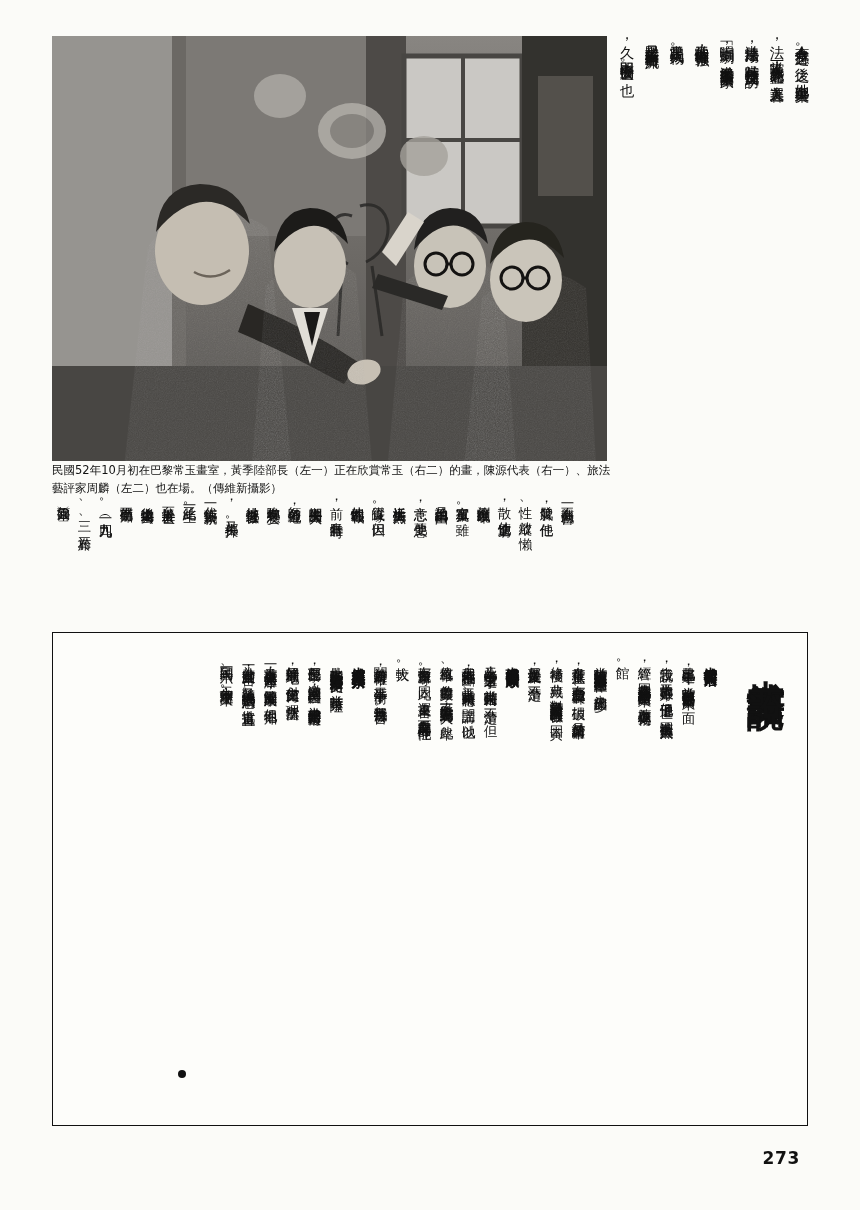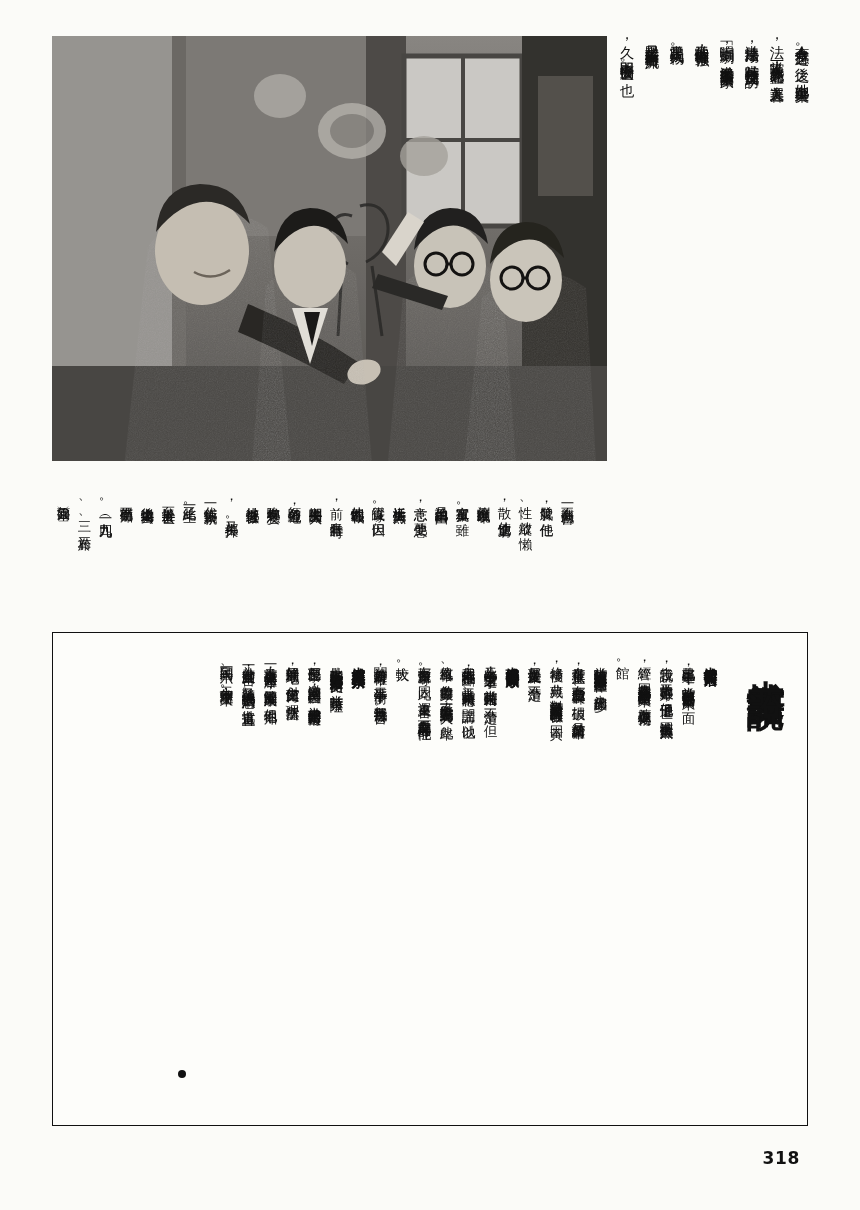--- a/index.html
+++ b/index.html
@@ -224,20 +224,21 @@
             <line x1="471" y1="242" x2="475" y2="242"></line>
           </g>
         </g>
 
         <path d="M330 216 l26 -40 l16 10 l-28 44z" fill="#ded9d0"></path>
         <path d="M326 238 l70 22 l-6 14 l-70 -22z" fill="#2b2a28"></path>
         <rect width="555" height="425" fill="#000" opacity="0.02"></rect>
       </svg>
     </div>
 
+    <div class="caption">民國52年10月初在巴黎常玉畫室，黃季陸部長（左一）正在欣賞常玉（右二）的畫，陳源代表（右一）、旅法藝評家周麟（左二）也在場。（傳維新攝影）</div>
 
     <div class="top-right-cols">
       <div class="vtext">令人有今昔之感。之後，她由台返美未</div>
       <div class="vtext">法，當晚送一人高之大花籃，美人遲暮</div>
       <div class="vtext">港赴法捧場，當時外交部長沈昌煥訪</div>
       <div class="vtext">演唱「蝴」劇，香港船業董浩雲全家由</div>
       <div class="vtext short2">常玉的個性確實很強，</div>
       <div class="vtext short2">常玉是同代人物。</div>
       <div class="vtext short2">是巴黎華人藝術界名流與</div>
       <div class="vtext short2">久，即因癌病發去世。也</div>
@@ -297,14 +298,14 @@
         <div class="vtext">部長至巴黎，邀請常玉回台開展，由於史博館是當時最</div>
         <div class="vtext h300">好的展覽場地，交付史博館，理所當然。</div>
         <div class="vtext">畫一直放在史博館倉庫，等常玉回來開展，但他不知</div>
         <div class="vtext">為什麼一直未回台，後又聽說他去世的消息。這批畫直</div>
         <div class="vtext h300">到民國六十一、六十二年才整理出來。</div>
       </div>
       <div class="endmark"></div>
     </div>
   </div>
 
-  <div class="page-number">318</div>
+  <div class="page-number">273</div>
 </div>
 
 </body></html>

